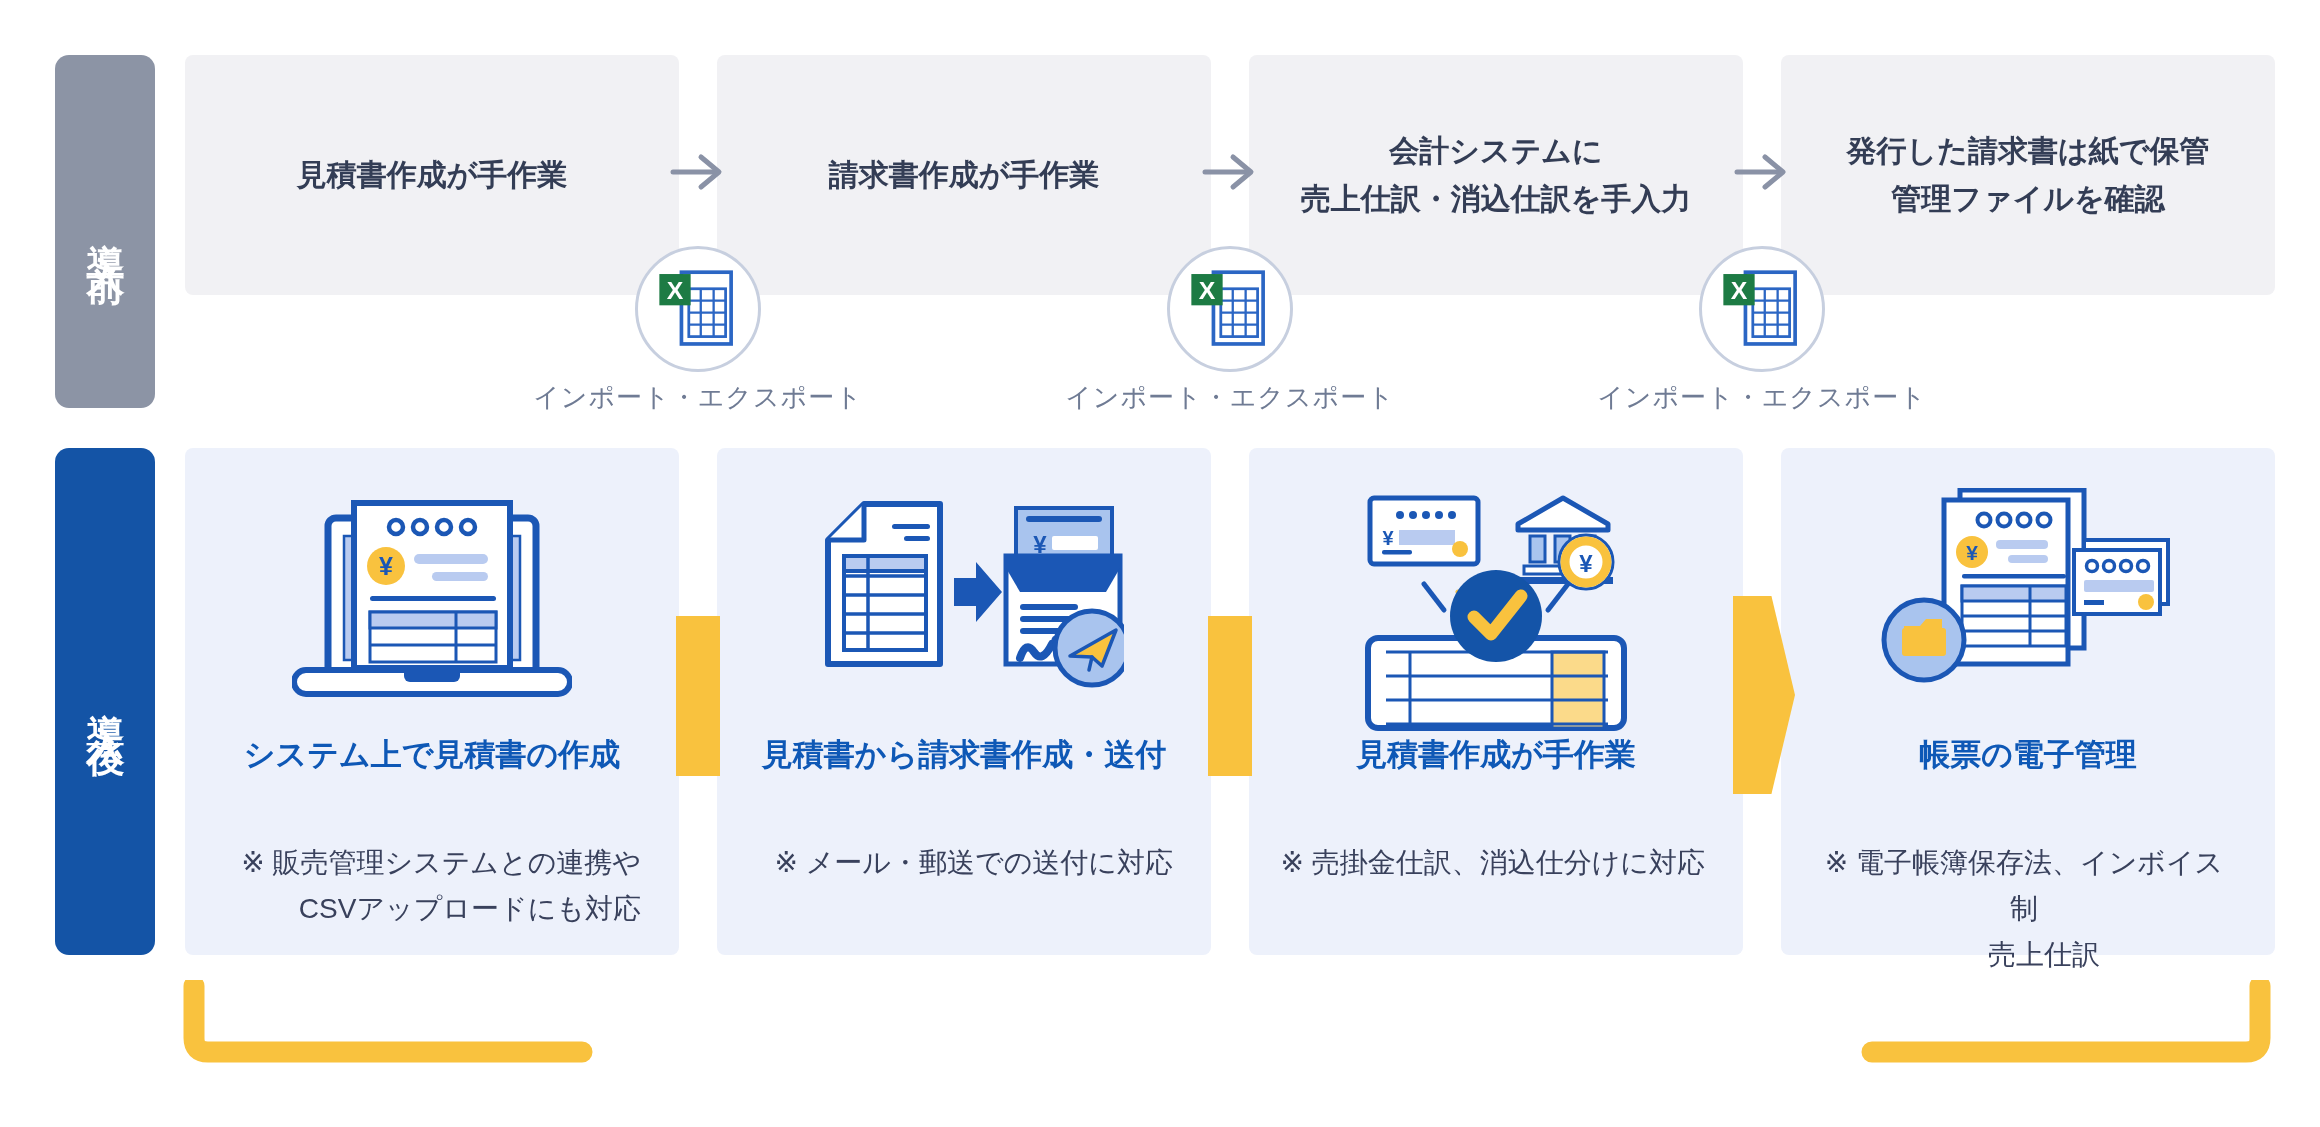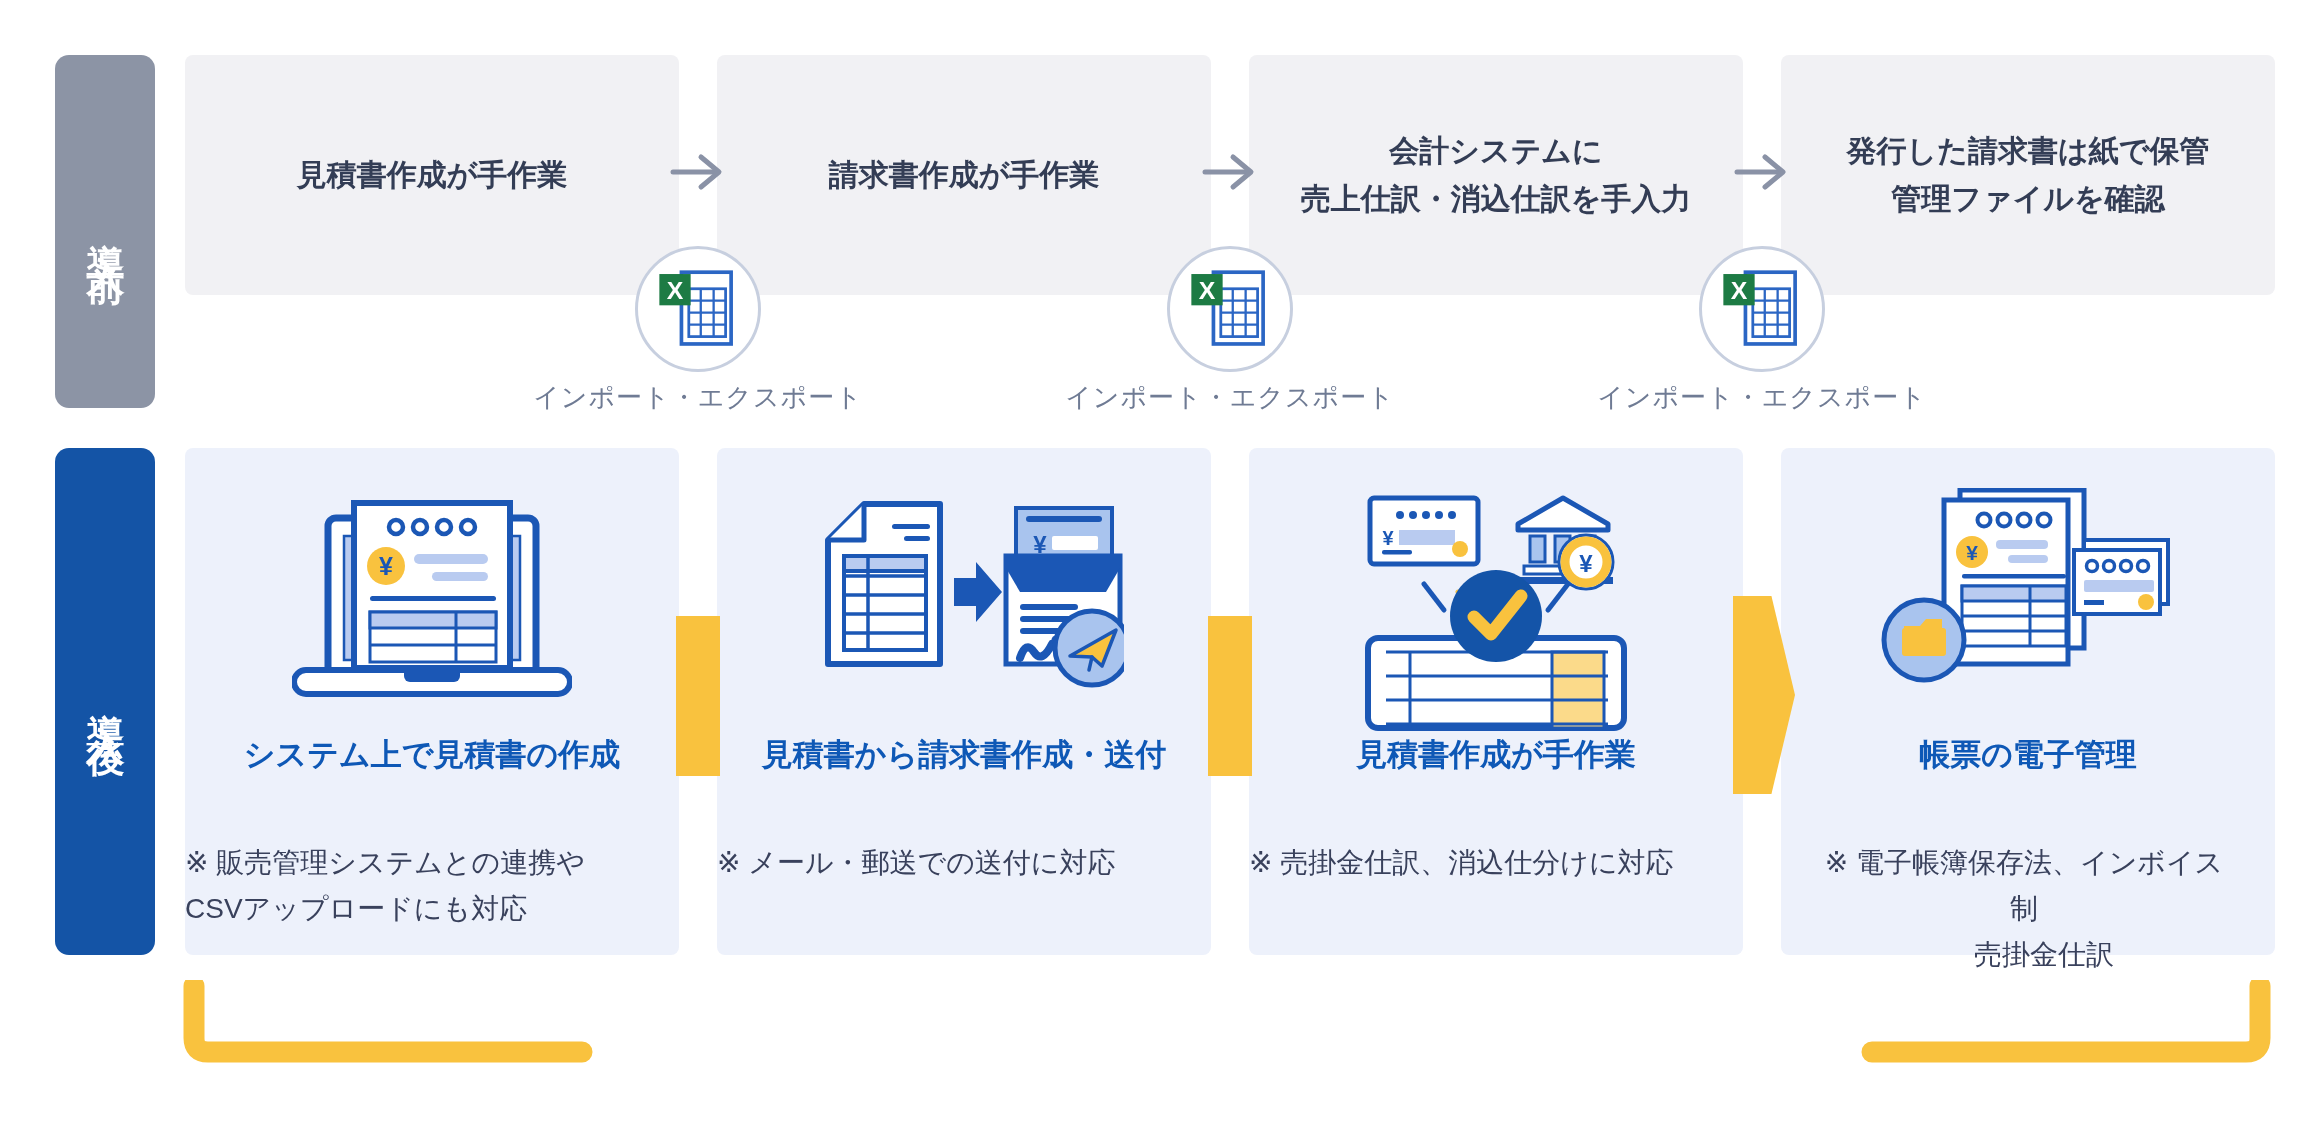--- a/index.html
+++ b/index.html
@@ -28,21 +28,21 @@
             background:#ffffff;border:3px solid #C7CFDF;box-sizing:border-box;
             display:flex;align-items:center;justify-content:center;}
   .xllabel{position:absolute;top:380px;width:400px;text-align:center;color:#6F7B94;
            font-size:26px;font-weight:500;letter-spacing:1px;}
 
   
   .bbox{position:absolute;top:448px;width:494px;height:507px;background:#EDF1FB;border-radius:8px;}
   .illus{position:absolute;}
   .btitle{position:absolute;top:730px;width:494px;text-align:center;color:#0E58B6;
           font-size:31px;font-weight:800;line-height:50px;}
-  .bnote{position:absolute;top:840px;width:456px;text-align:left;color:#39415C;
+  .bnote{position:absolute;top:840px;width:456px;text-align:right;color:#39415C;
          font-size:28px;font-weight:500;line-height:46px;}
   .bnote.left{text-align:center;padding-left:36px;width:450px;box-sizing:border-box;}
   .bnote.left .hang{padding-left:40px;}
 
   
   .yrect{position:absolute;top:616px;width:44px;height:160px;background:#F9C23E;}
   .yarrow{position:absolute;top:596px;width:62px;height:198px;background:#F9C23E;
           clip-path:polygon(0 0,62% 0,100% 50%,62% 100%,0 100%);}
 
   
@@ -259,21 +259,21 @@
     <div>CSVアップロードにも対応</div>
   </div>
   <div class="bnote c2">
     <div>※ メール・郵送での送付に対応</div>
   </div>
   <div class="bnote c3">
     <div>※ 売掛金仕訳、消込仕分けに対応</div>
   </div>
   <div class="bnote left c4">
     <div>※ 電子帳簿保存法、インボイス制</div>
-    <div class="hang">売掛金仕訳</div>
+    <div class="hang">売上仕訳</div>
   </div>
 
   <svg class="bracket" style="left:178px" width="420" height="90" viewBox="0 0 420 90">
     <path d="M16 6 V58 Q16 72 30 72 H404" fill="none" stroke="#F9C23E" stroke-width="21" stroke-linecap="round"></path>
   </svg>
   <svg class="bracket" style="left:1856px" width="420" height="90" viewBox="0 0 420 90">
     <path d="M404 6 V58 Q404 72 390 72 H16" fill="none" stroke="#F9C23E" stroke-width="21" stroke-linecap="round"></path>
   </svg>
 
 </div>

